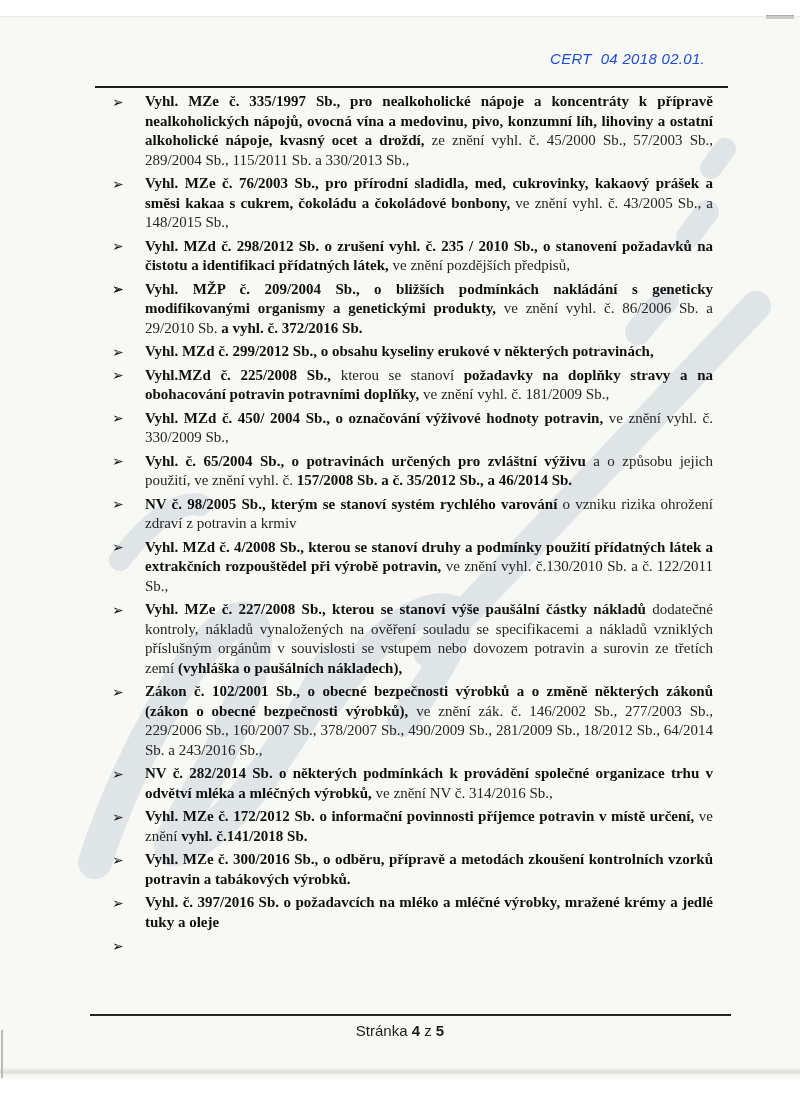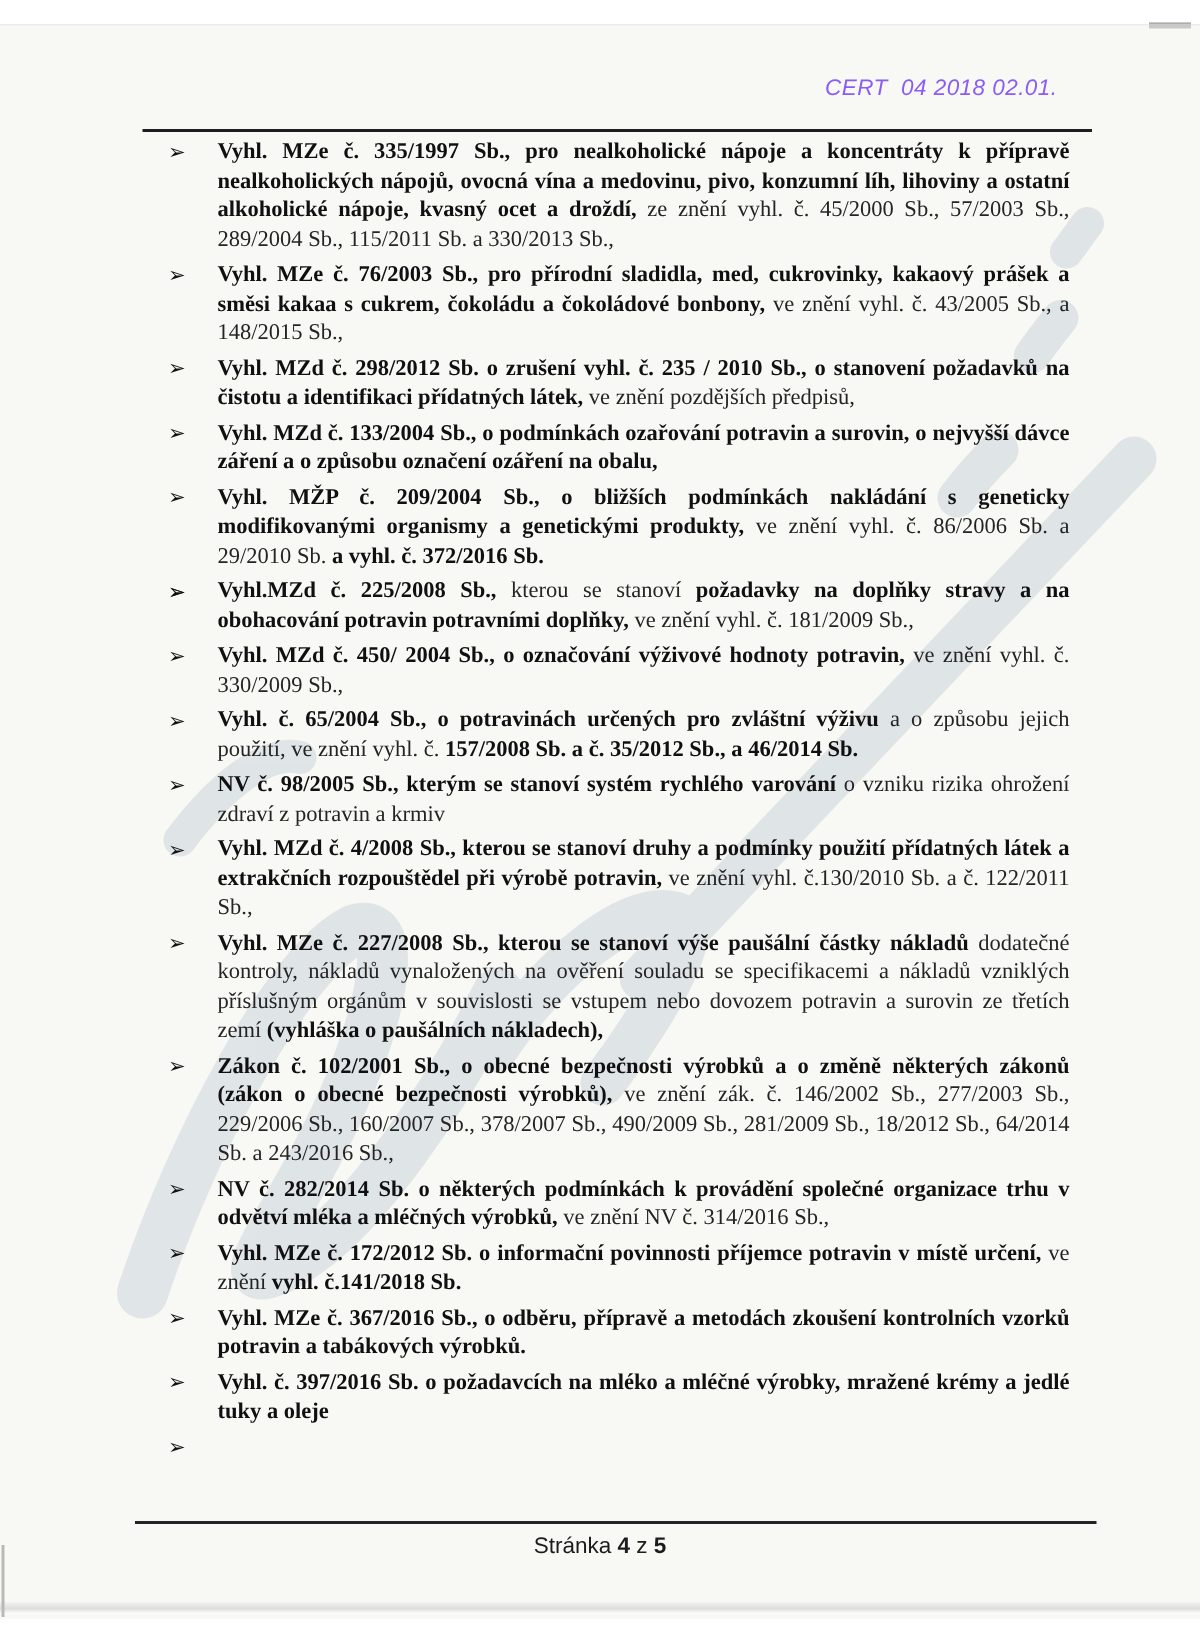--- a/index.html
+++ b/index.html
@@ -28,21 +28,21 @@
     position:absolute; left:766px; top:15px; width:28px; height:3px; background:#c9c9c7;
     border-top:1px solid #aeaeac;
   }
 
   
   .watermark { position:absolute; left:0; top:0; pointer-events:none; }
 
   .header-ref {
     position:absolute; top:50px; right:95px;
     font-family:"Liberation Sans", sans-serif; font-style:italic;
-    font-size:15px; letter-spacing:0.3px; color:#8b5cf6; white-space:pre;margin-left:12px;
+    font-size:15px; letter-spacing:0.3px; color:#1d4ed8; white-space:pre;margin-left:12px;
   }
   .header-rule {
     position:absolute; left:95px; top:86px; width:633px; height:2px; background:#1e1e1e;
   }
 
   .list-wrap { position:absolute; left:112px; top:92px; width:601px; }
   ul.decrees { list-style:none; margin:0; padding:0; }
   ul.decrees li {
     position:relative; padding-left:33px; margin-bottom:4px;
     text-align:justify; font-size:15px; line-height:19.5px; color:#1b1b1b;
@@ -87,33 +87,33 @@
   <div class="corner-artifact"></div>
 
   <div class="header-ref">CERT  04 2018 02.01.</div>
   <div class="header-rule"></div>
 
   <div class="list-wrap">
     <ul class="decrees">
         <li><span class="arrow">➢</span><span class="seg bold">Vyhl. MZe č. 335/1997 Sb., pro nealkoholické nápoje a koncentráty k přípravě nealkoholických nápojů, ovocná vína a medovinu, pivo, konzumní líh, lihoviny a ostatní alkoholické nápoje, kvasný ocet a droždí,</span><span class="seg"> ze znění vyhl. č. 45/2000 Sb., 57/2003 Sb., 289/2004 Sb., 115/2011 Sb. a 330/2013 Sb.,</span></li>
         <li><span class="arrow">➢</span><span class="seg bold">Vyhl. MZe č. 76/2003 Sb., pro přírodní sladidla, med, cukrovinky, kakaový prášek a směsi kakaa s cukrem, čokoládu a čokoládové bonbony,</span><span class="seg"> ve znění vyhl. č. 43/2005 Sb., a 148/2015 Sb.,</span></li>
         <li><span class="arrow">➢</span><span class="seg bold">Vyhl. MZd č. 298/2012 Sb. o zrušení vyhl. č. 235 / 2010 Sb., o stanovení požadavků na čistotu a identifikaci přídatných látek,</span><span class="seg"> ve znění pozdějších předpisů,</span></li>
-        <li><span class="arrow">➢</span><span class="seg bold">Vyhl. MZd č. 133/2004 Sb., o podmínkách ozařování potravin a surovin, o nejvyšší dávce záření a o způsobu označení ozáření na obalu,</span></li>
+        <li><span class="arrow">➢</span></li>
         <li><span class="arrow">➢</span><span class="seg bold">Vyhl. MŽP č. 209/2004 Sb., o bližších podmínkách nakládání s geneticky modifikovanými organismy a genetickými produkty,</span><span class="seg"> ve znění vyhl. č. 86/2006 Sb. a 29/2010 Sb. </span><span class="seg bold">a vyhl. č. 372/2016 Sb.</span></li>
-        <li><span class="arrow">➢</span></li>
+        <li><span class="arrow">➢</span><span class="seg bold">Vyhl. MZd č. 299/2012 Sb., o obsahu kyseliny erukové v některých potravinách,</span></li>
         <li><span class="arrow">➢</span><span class="seg bold">Vyhl.MZd č. 225/2008 Sb.,</span><span class="seg"> kterou se stanoví </span><span class="seg bold">požadavky na doplňky stravy a na obohacování potravin potravními doplňky,</span><span class="seg"> ve znění vyhl. č. 181/2009 Sb.,</span></li>
         <li><span class="arrow">➢</span><span class="seg bold">Vyhl. MZd č. 450/ 2004 Sb., o označování výživové hodnoty potravin,</span><span class="seg"> ve znění vyhl. č. 330/2009 Sb.,</span></li>
         <li><span class="arrow">➢</span><span class="seg bold">Vyhl. č. 65/2004 Sb., o potravinách určených pro zvláštní výživu</span><span class="seg"> a o způsobu jejich použití, ve znění vyhl. č. </span><span class="seg bold">157/2008 Sb. a č. 35/2012 Sb., a 46/2014 Sb.</span></li>
         <li><span class="arrow">➢</span><span class="seg bold">NV č. 98/2005 Sb., kterým se stanoví systém rychlého varování</span><span class="seg"> o vzniku rizika ohrožení zdraví z potravin a krmiv</span></li>
         <li><span class="arrow">➢</span><span class="seg bold">Vyhl. MZd č. 4/2008 Sb., kterou se stanoví druhy a podmínky použití přídatných látek a extrakčních rozpouštědel při výrobě potravin,</span><span class="seg"> ve znění vyhl. č.130/2010 Sb. a č. 122/2011 Sb.,</span></li>
         <li><span class="arrow">➢</span><span class="seg bold">Vyhl. MZe č. 227/2008 Sb., kterou se stanoví výše paušální částky nákladů</span><span class="seg"> dodatečné kontroly, nákladů vynaložených na ověření souladu se specifikacemi a nákladů vzniklých příslušným orgánům v souvislosti se vstupem nebo dovozem potravin a surovin ze třetích zemí </span><span class="seg bold">(vyhláška o paušálních nákladech),</span></li>
         <li><span class="arrow">➢</span><span class="seg bold">Zákon č. 102/2001 Sb., o obecné bezpečnosti výrobků a o změně některých zákonů (zákon o obecné bezpečnosti výrobků),</span><span class="seg"> ve znění zák. č. 146/2002 Sb., 277/2003 Sb., 229/2006 Sb., 160/2007 Sb., 378/2007 Sb., 490/2009 Sb., 281/2009 Sb., 18/2012 Sb., 64/2014 Sb. a 243/2016 Sb.,</span></li>
         <li><span class="arrow">➢</span><span class="seg bold">NV č. 282/2014 Sb. o některých podmínkách k provádění společné organizace trhu v odvětví mléka a mléčných výrobků,</span><span class="seg"> ve znění NV č. 314/2016 Sb.,</span></li>
         <li><span class="arrow">➢</span><span class="seg bold">Vyhl. MZe č. 172/2012 Sb. o informační povinnosti příjemce potravin v místě určení,</span><span class="seg"> ve znění </span><span class="seg bold">vyhl. č.141/2018 Sb.</span></li>
-        <li><span class="arrow">➢</span><span class="seg bold">Vyhl. MZe č. 367/2016 Sb., o odběru, přípravě a metodách zkoušení kontrolních vzorků potravin a tabákových výrobků.</span></li>
+        <li><span class="arrow">➢</span><span class="seg bold">Vyhl. MZe č. 300/2016 Sb., o odběru, přípravě a metodách zkoušení kontrolních vzorků potravin a tabákových výrobků.</span></li>
         <li><span class="arrow">➢</span><span class="seg bold">Vyhl. č. 397/2016 Sb. o požadavcích na mléko a mléčné výrobky, mražené krémy a jedlé tuky a oleje</span></li>
         <li><span class="arrow">➢</span></li>
       </ul>
   </div>
 
   <div class="footer-rule"></div>
   <div class="footer-text">
     <span>Stránka</span>
     <span class="num">4</span>
     <span>z</span>

